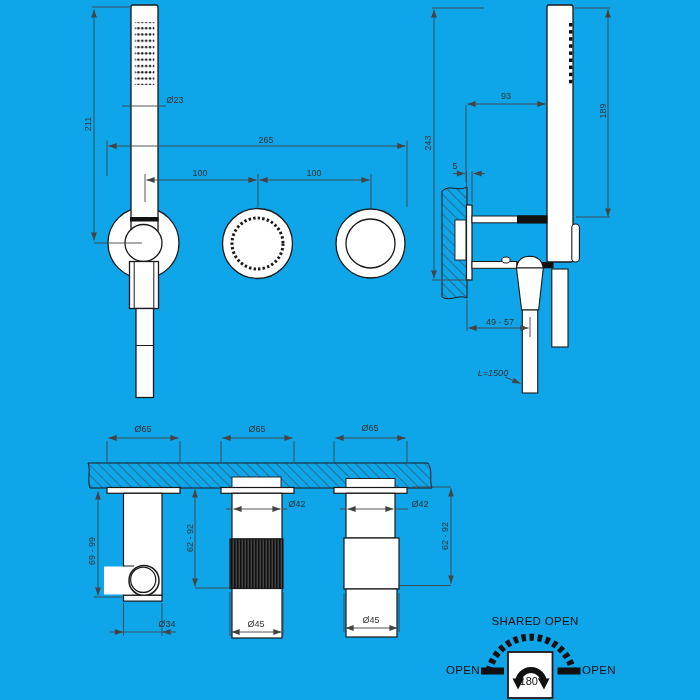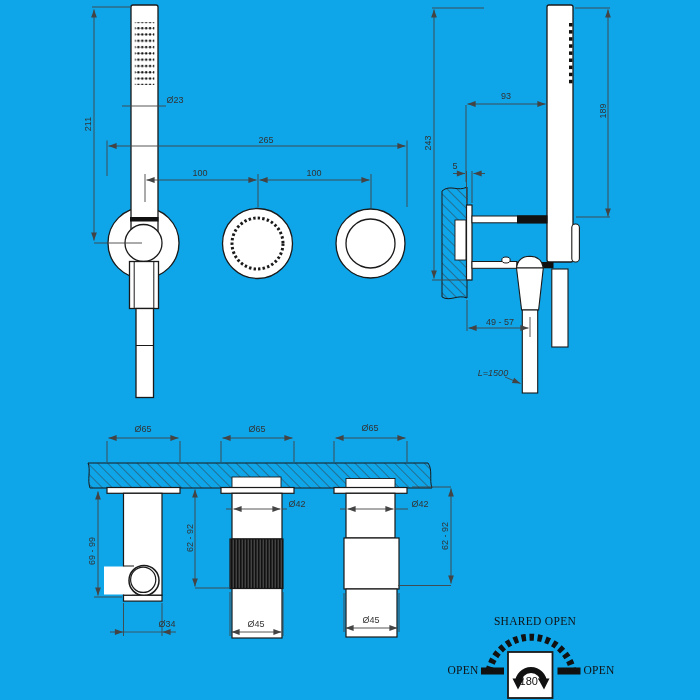--- a/index.html
+++ b/index.html
@@ -2,21 +2,21 @@
 <html><head>
 <meta charset="utf-8">
 <style>
   html,body{margin:0;padding:0;background:#fff;}
   .sheet{position:relative;width:700px;height:700px;background:#0ea5e9;overflow:hidden;
          font-family:"Liberation Sans", sans-serif;}
   .sheet svg{position:absolute;left:0;top:0;}
   .lbl{position:absolute;font-size:9px;color:#333;white-space:nowrap;
        transform:translate(-50%,-50%);line-height:1;}
   .lbl.rot{transform:translate(-50%,-50%) rotate(-90deg);}
-  .lbl.big{font-size:11.5px;color:#111;font-weight:500;letter-spacing:.3px;font-family:Liberation Serif, serif;}
+  .lbl.big{font-size:11.5px;color:#111;font-weight:500;letter-spacing:.3px;}
   .lbl.deg{font-size:11px;color:#111;}
 </style>
 </head>
 <body>
 
 <div class="sheet">
 
 <svg width="700" height="700" viewBox="0 0 700 700">
   <defs>
     <marker id="ar" markerWidth="10" markerHeight="8" refX="9.5" refY="4" orient="auto-start-reverse">

